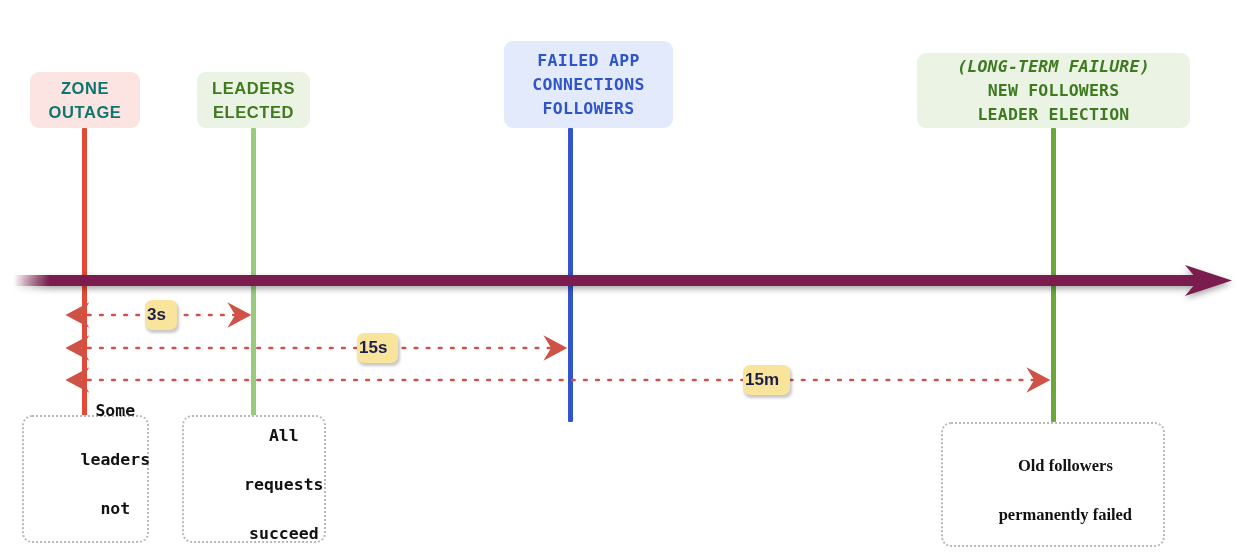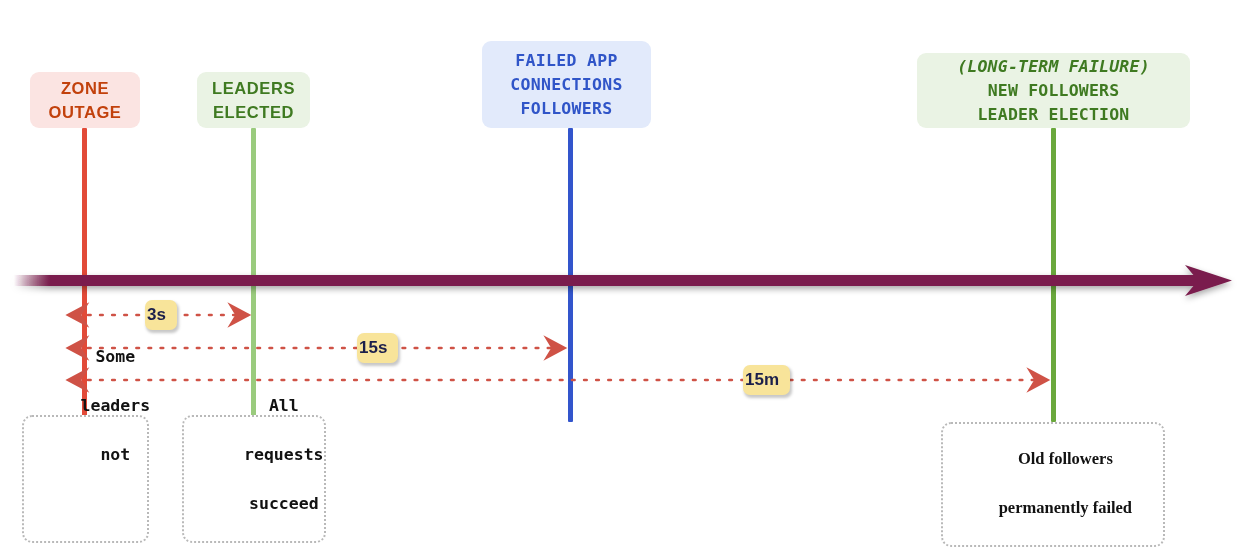--- a/index.html
+++ b/index.html
@@ -46,21 +46,21 @@
     white-space: pre;
     display: flex;
     flex-direction: column;
     justify-content: center;
     align-items: center;
   }
   .toplabel .ln { display: block; }
 
   .tl-zone {
     background: #fbe4e2;
-    color: #c2410c;
+    color: #0f766e;
     font-family: "Liberation Sans", sans-serif;
     font-weight: bold;
     font-size: 16.5px;
     letter-spacing: 0.6px;
     line-height: 24px;
   }
   .tl-leaders {
     background: #eaf3e4;
     color: #3f7a21;
     font-family: "Liberation Sans", sans-serif;
@@ -98,21 +98,21 @@
     background: #ffffff;
     color: #121212;
     font-family: "DejaVu Sans Mono", monospace;
     font-weight: bold;
     font-size: 16.5px;
     line-height: 24.5px;
     text-align: center;
     white-space: pre;
     display: flex;
     flex-direction: column;
-    justify-content: flex-end;
+    justify-content: center;
     align-items: center;
     padding-top: 12px;
   }
 
   
   .measure {
     position: absolute;
     height: 26px;
     pointer-events: none;
   }
@@ -142,21 +142,21 @@
   <div class="toplabel tl-zone" style="left:30px; top:72px; width:110px; height:56px;">
     <span class="ln">ZONE</span>
     <span class="ln">OUTAGE</span>
   </div>
 
   <div class="toplabel tl-leaders" style="left:197px; top:72px; width:113px; height:56px;">
     <span class="ln">LEADERS</span>
     <span class="ln">ELECTED</span>
   </div>
 
-  <div class="toplabel tl-failed" style="left:482px; top:41px; width:169px; height:87px;">
+  <div class="toplabel tl-failed" style="left:504px; top:41px; width:169px; height:87px;">
     <span class="ln">FAILED APP</span>
     <span class="ln">CONNECTIONS</span>
     <span class="ln">FOLLOWERS</span>
   </div>
 
   <div class="toplabel tl-longterm" style="left:917px; top:53px; width:273px; height:75px;">
     <span class="ln ital">(LONG-TERM FAILURE)</span>
     <span class="ln">NEW FOLLOWERS</span>
     <span class="ln">LEADER ELECTION</span>
   </div>

